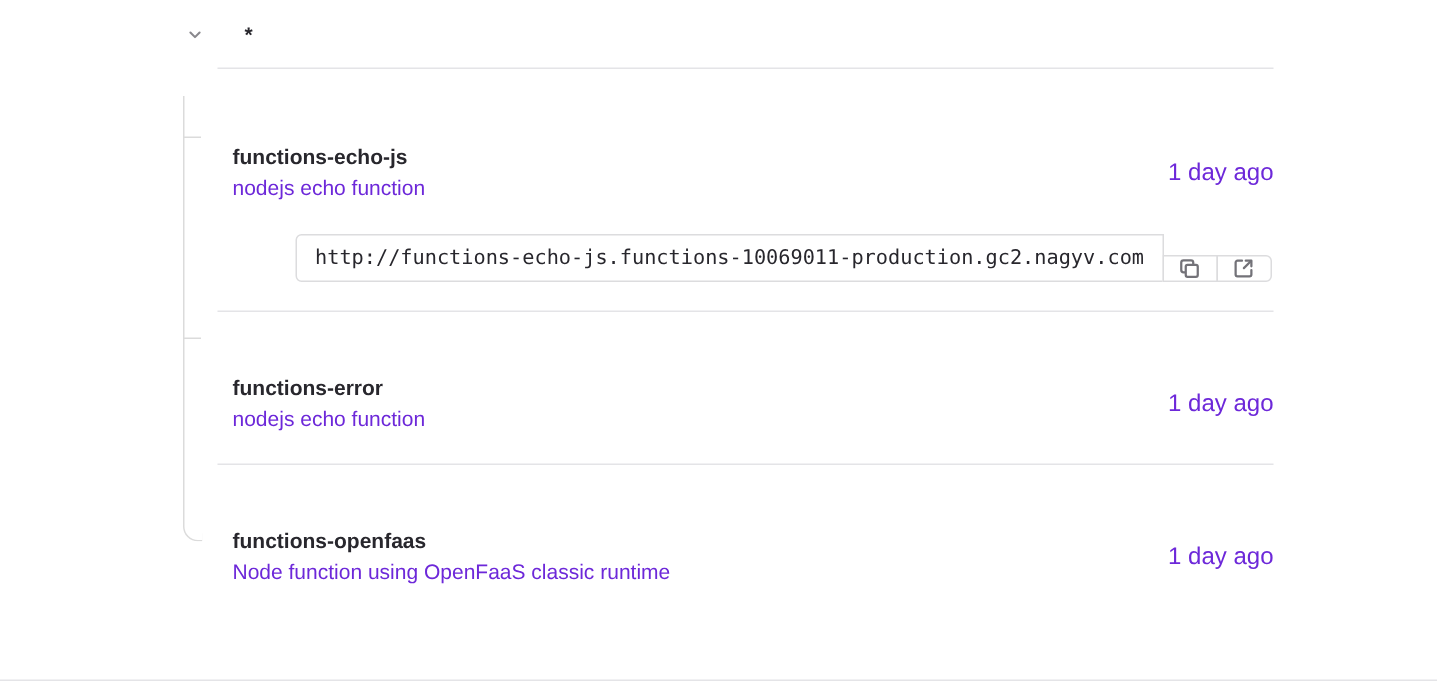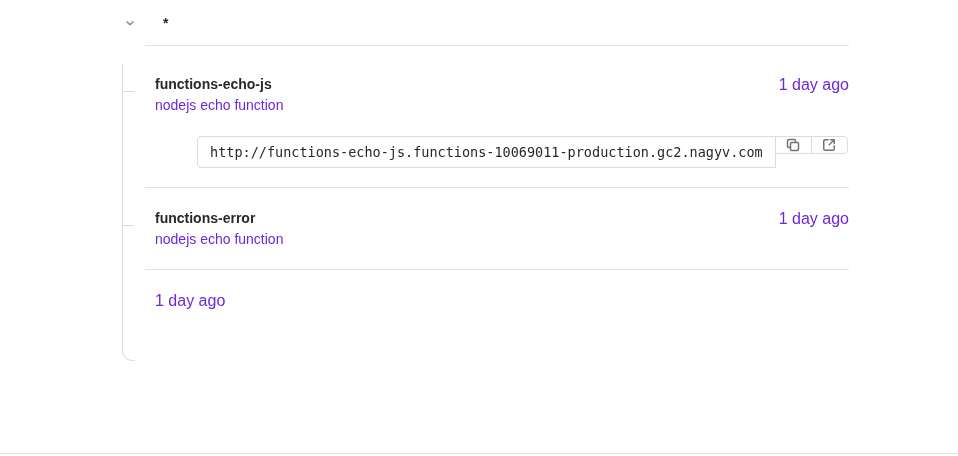--- a/index.html
+++ b/index.html
@@ -59,31 +59,32 @@
   .tree .tick-2 { top: 161px; }
 
   
   .entries { margin-left: 145px; width: 704px; }
   .entry { padding: 20px 0 19px 10px; }
   .entry + .entry { border-top: 1px solid #e4e4e7; }
 
   .entry-head {
     display: flex;
     justify-content: space-between;
-    align-items: flex-start;
+    align-items: center;
+    margin-top: 20px;
   }
   .fn-name {
     font-size: 14px; font-weight: 700; line-height: 21px;
     color: #28272d; text-decoration: none; display: inline-block;
   }
   .fn-desc { font-size: 14px; line-height: 21px; color: #6d28d9; }
   .fn-time { font-size: 16px; line-height: 21px; color: #6d28d9; white-space: nowrap; }
 
   
-  .url-group { margin-top: 20px; display: inline-flex; align-items: flex-start; padding-left: 42px; }
+  .url-group { margin-top: 20px; display: inline-flex; align-items: flex-end; padding-left: 42px; }
   .url-field {
     display: inline-block;
     font-family: "DejaVu Sans Mono", "Liberation Mono", monospace;
     font-size: 13.5px; line-height: 20px;
     color: #28272d;
     background: #fff;
     border: 1px solid #dcdcde;
     border-radius: 4px 0 0 4px;
     padding: 5px 12px;
     white-space: nowrap;
@@ -155,19 +156,23 @@
           <div class="entry-text">
             <a class="fn-name">functions-error</a>
             <div class="fn-desc">nodejs echo function</div>
           </div>
           <div class="fn-time">1 day ago</div>
         </div>
       </div>
 
       <div class="entry">
         <div class="entry-head">
+          <div class="entry-text">
+            <a class="fn-name">functions-openfaas</a>
+            <div class="fn-desc">Node function using OpenFaaS classic runtime</div>
+          </div>
           <div class="fn-time">1 day ago</div>
         </div>
       </div>
 
     </div>
   </div>
 </div>
 
 </body></html>

